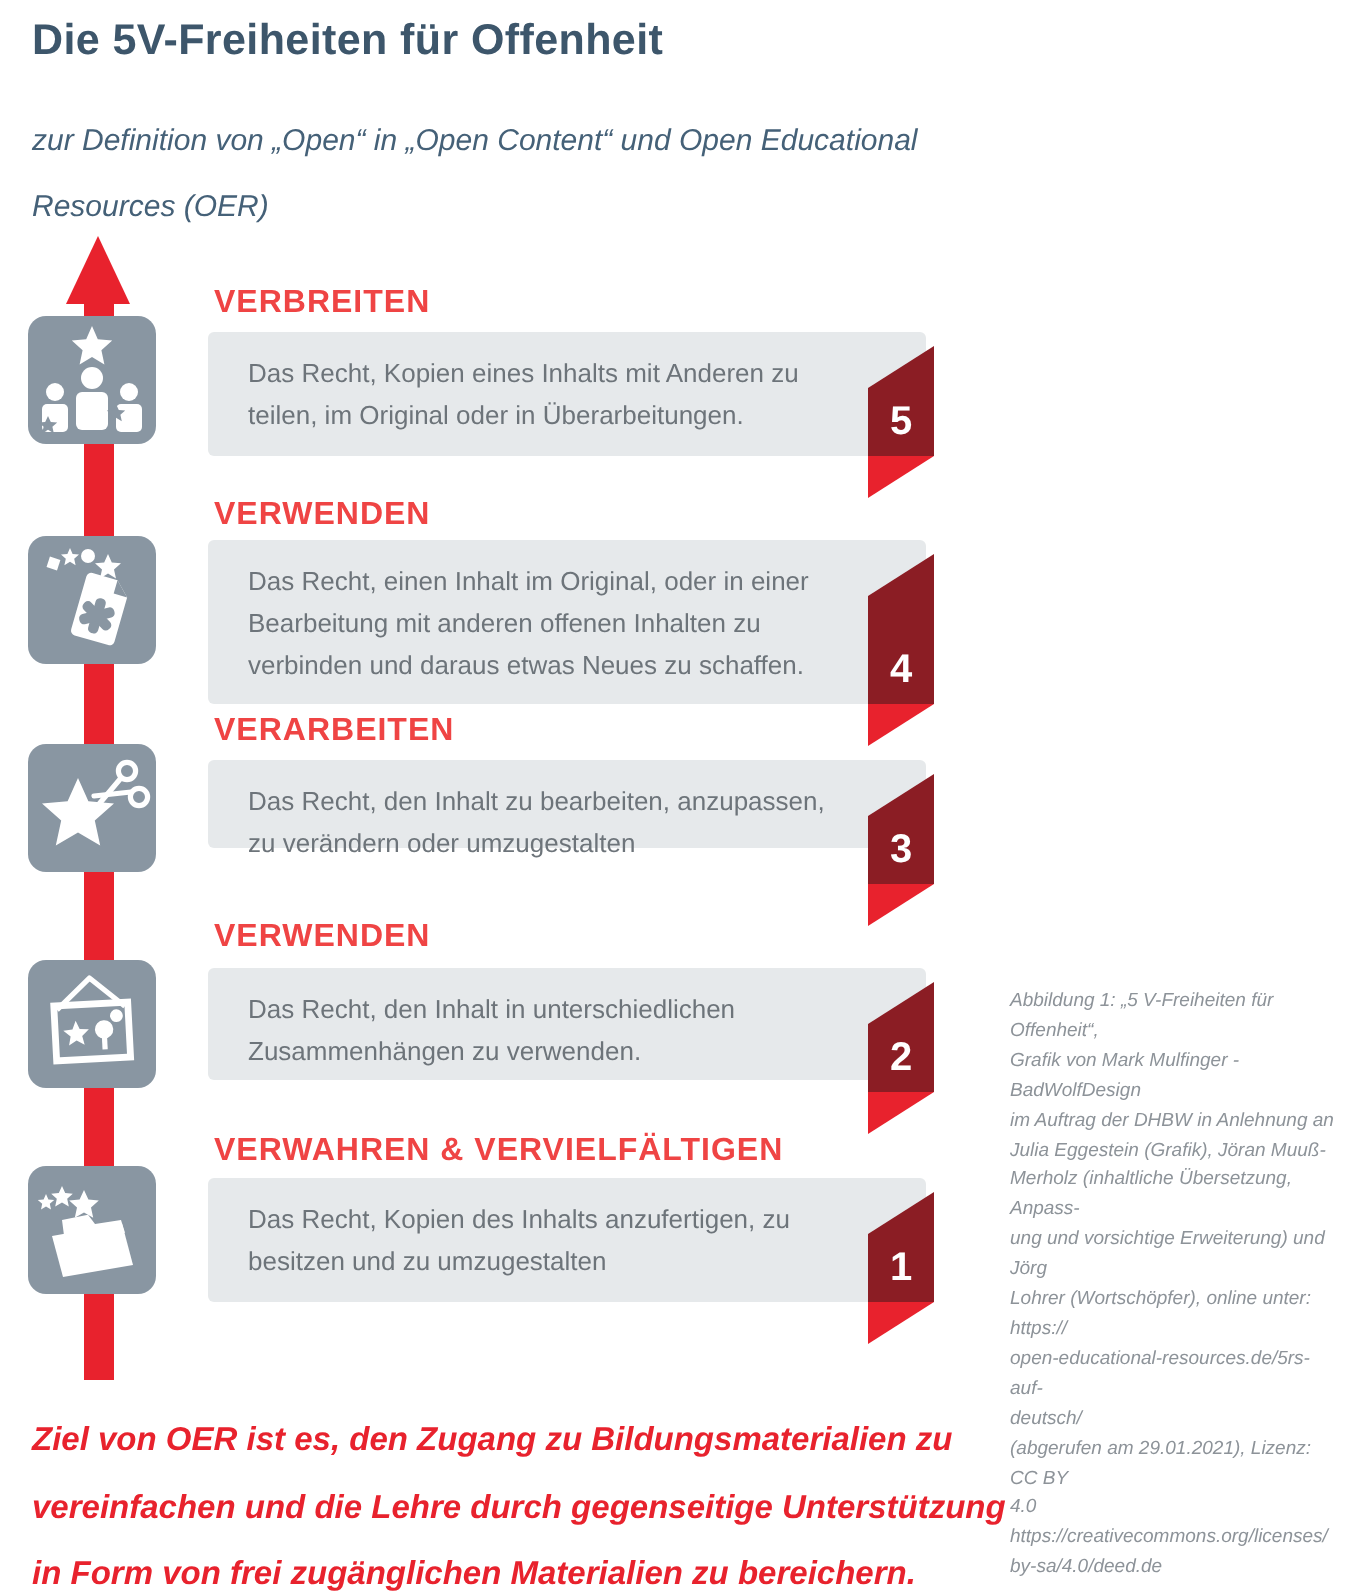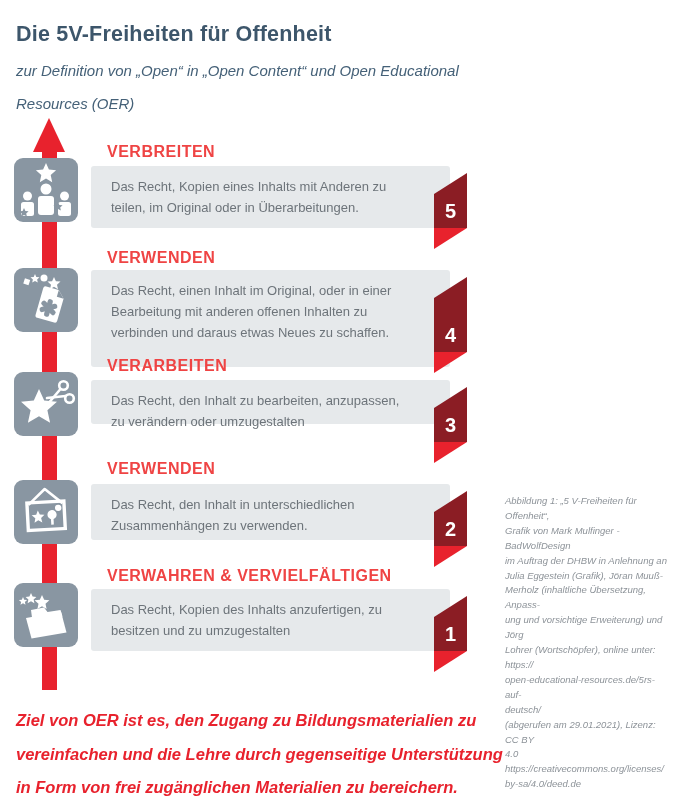--- a/index.html
+++ b/index.html
@@ -1,30 +1,30 @@
 <!DOCTYPE html>
 <html><head>
 <meta charset="utf-8">
 <style>
   html,body{margin:0;padding:0;background:#ffffff;}
   body{width:673px;height:798px;position:relative;font-family:"Liberation Sans", sans-serif;overflow:hidden;}
   .abs{position:absolute;}
   .ml{white-space:pre-line;}
 
-  .page-title{left:16px;top:8px;font-size:21.5px;font-weight:bold;color:#3d566b;letter-spacing:.2px;margin-top:14px;}
+  .page-title{left:16px;top:8px;font-size:21.5px;font-weight:bold;color:#3d566b;letter-spacing:.2px;}
   .page-subtitle{left:16px;top:54px;font-size:15px;font-style:italic;color:#456178;line-height:33px;width:540px;}
 
   .arrow-shaft{left:42px;top:150px;width:15px;height:540px;background:#e8222d;z-index:0;}
   .arrow-head{left:33px;top:118px;width:0;height:0;border-left:16px solid transparent;border-right:16px solid transparent;border-bottom:34px solid #e8222d;z-index:0;}
 
   .icon-tile{left:14px;width:64px;height:64px;background:#8996a2;border-radius:9px;z-index:2;}
   .icon-tile svg{display:block;width:64px;height:64px;}
 
   .sec-title{left:107px;font-size:16px;font-weight:bold;color:#ef4444;letter-spacing:.5px;z-index:1;}
-  .sec-box{left:91px;width:359px;background:#e6e9eb;border-radius:3px;z-index:1;}
+  .sec-box{left:104px;width:359px;background:#e6e9eb;border-radius:3px;z-index:1;}
   .sec-text{padding:10px 0 0 20px;font-size:13px;color:#6d747a;line-height:21px;}
 
   .ribbon{left:434px;width:33px;z-index:3;}
   .ribbon svg{display:block;}
   .ribbon-num{position:absolute;left:0;width:100%;text-align:center;font-size:20px;font-weight:bold;color:#ffffff;z-index:4;}
 
   .fig-caption{left:505px;top:494px;width:166px;font-size:9.5px;font-style:italic;color:#8d9399;line-height:14.9px;}
   .footer-text{left:16px;top:704px;font-size:16.5px;font-weight:bold;font-style:italic;color:#e8222d;line-height:33.5px;width:600px;}
 </style>
 </head>
@@ -117,21 +117,21 @@
 </div>
 <div class="abs ribbon" style="top:173px">
   <svg width="33" height="78" viewBox="0 0 33 78">
     <polygon fill="#8b1d24" points="0,21 33,0 33,55 0,55"></polygon>
     <polygon fill="#e8222d" points="0,55 33,55 0,76"></polygon>
   </svg>
   <div class="ribbon-num" style="top:27px">5</div>
 </div>
 
 <div class="abs sec-title" style="top:249px">VERWENDEN</div>
-<div class="abs sec-box" style="top:270px;height:97px">
+<div class="abs sec-box" style="top:270px;height:82px">
   <div class="sec-text ml">Das Recht, einen Inhalt im Original, oder in einer
 Bearbeitung mit anderen offenen Inhalten zu
 verbinden und daraus etwas Neues zu schaffen.</div>
 </div>
 <div class="abs ribbon" style="top:277px">
   <svg width="33" height="98" viewBox="0 0 33 98">
     <polygon fill="#8b1d24" points="0,21 33,0 33,75 0,75"></polygon>
     <polygon fill="#e8222d" points="0,75 33,75 0,96"></polygon>
   </svg>
   <div class="ribbon-num" style="top:47px">4</div>

